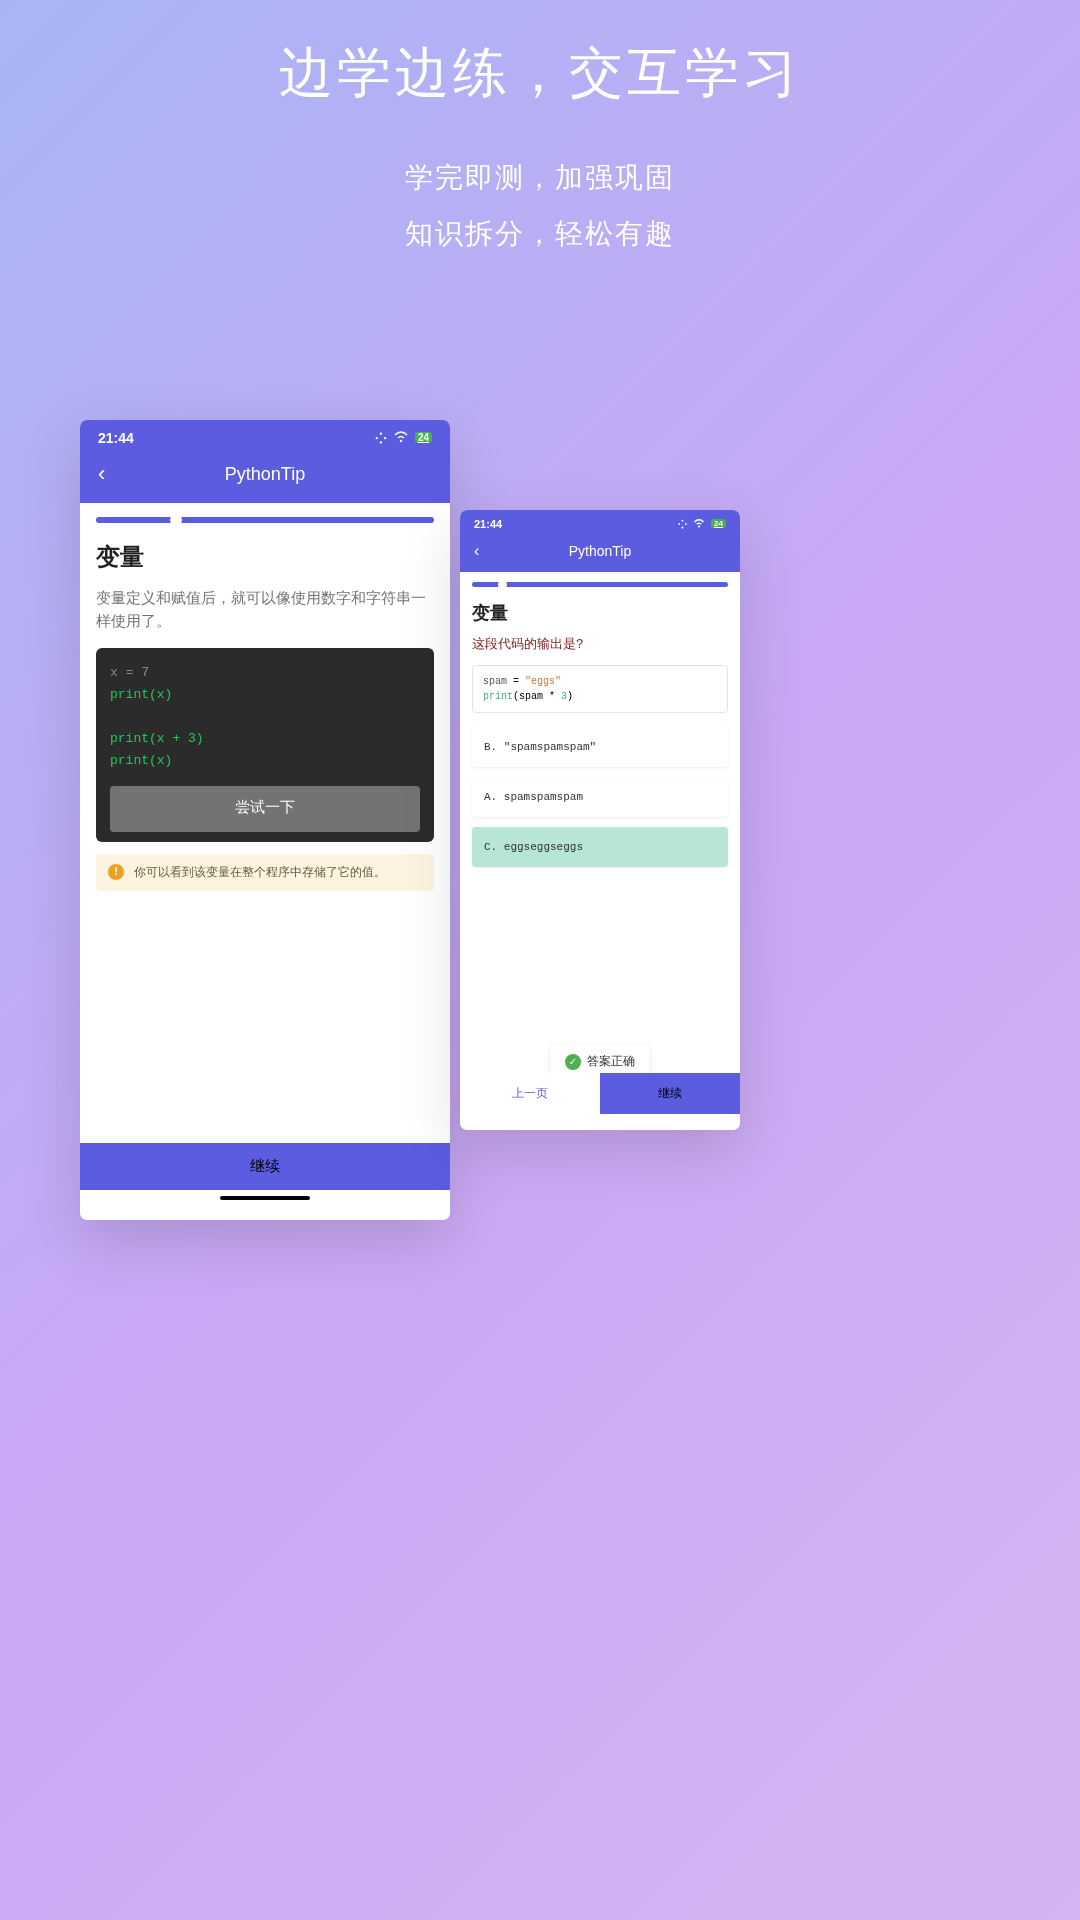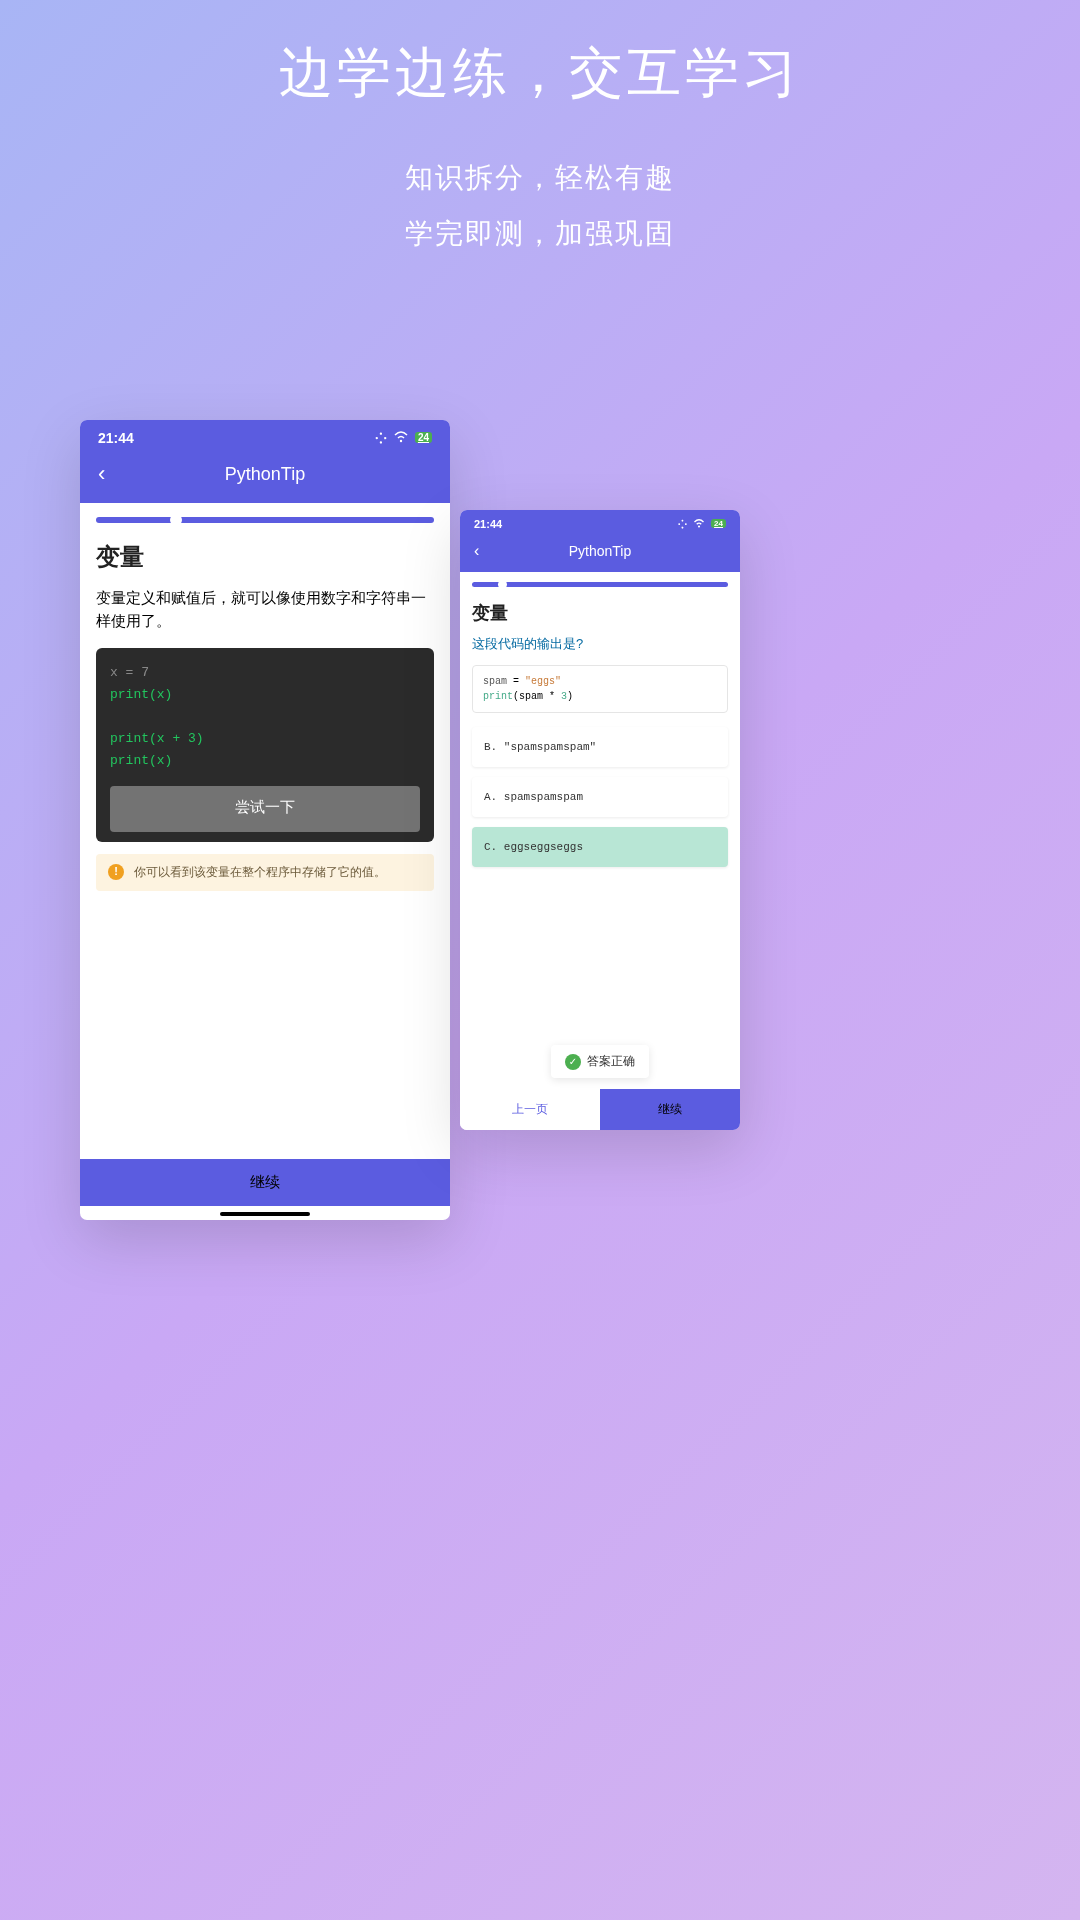--- a/index.html
+++ b/index.html
@@ -114,27 +114,27 @@
 .phone-right .content { padding: 14px 12px; }
 .section-title {
   font-size: 24px;
   font-weight: 700;
   color: #222;
   margin-bottom: 14px;
 }
 .phone-right .section-title { font-size: 18px; margin-bottom: 10px; }
 .section-desc {
   font-size: 15px;
-  color: #000000;
+  color: #737373;
   line-height: 1.5;
   margin-bottom: 16px;
 }
 .question-text {
   font-size: 13px;
-  color: #0369a1;
+  color: #7f1d1d;
   margin-bottom: 12px;
 }
 .code-block {
   background: #2b2b2b;
   border-radius: 6px;
   padding: 14px 14px 10px;
   font-family: "Courier New", monospace;
   font-size: 13px;
   line-height: 1.7;
 }
@@ -223,21 +223,21 @@
   border-radius: 50%;
   background: #4caf50;
   color: #fff;
   display: flex;
   align-items: center;
   justify-content: center;
   font-size: 10px;
 }
 .bottom-bar {
   position: absolute;
-  bottom: 0;
+  bottom: 16px;
   left: 0;
   right: 0;
   display: flex;
 }
 .bottom-btn {
   flex: 1;
   text-align: center;
   padding: 14px 0;
   font-size: 15px;
 }
@@ -251,22 +251,22 @@
   background: #000;
   border-radius: 2px;
   margin: 6px auto 4px;
 }
 </style>
 </head>
 <body>
 
 <div class="hero">
   <div class="hero-title">边学边练，交互学习</div>
+  <div class="hero-sub">学完即测，加强巩固</div>
   <div class="hero-sub">知识拆分，轻松有趣</div>
-  <div class="hero-sub">学完即测，加强巩固</div>
 </div>
 
 <div class="phone phone-left">
   <div class="phone-header">
     <div class="status-bar">
       <span>21:44</span>
       <div class="status-icons">
         <span>⁘</span>
         <span>
           <svg width="16" height="12" viewBox="0 0 16 12">

